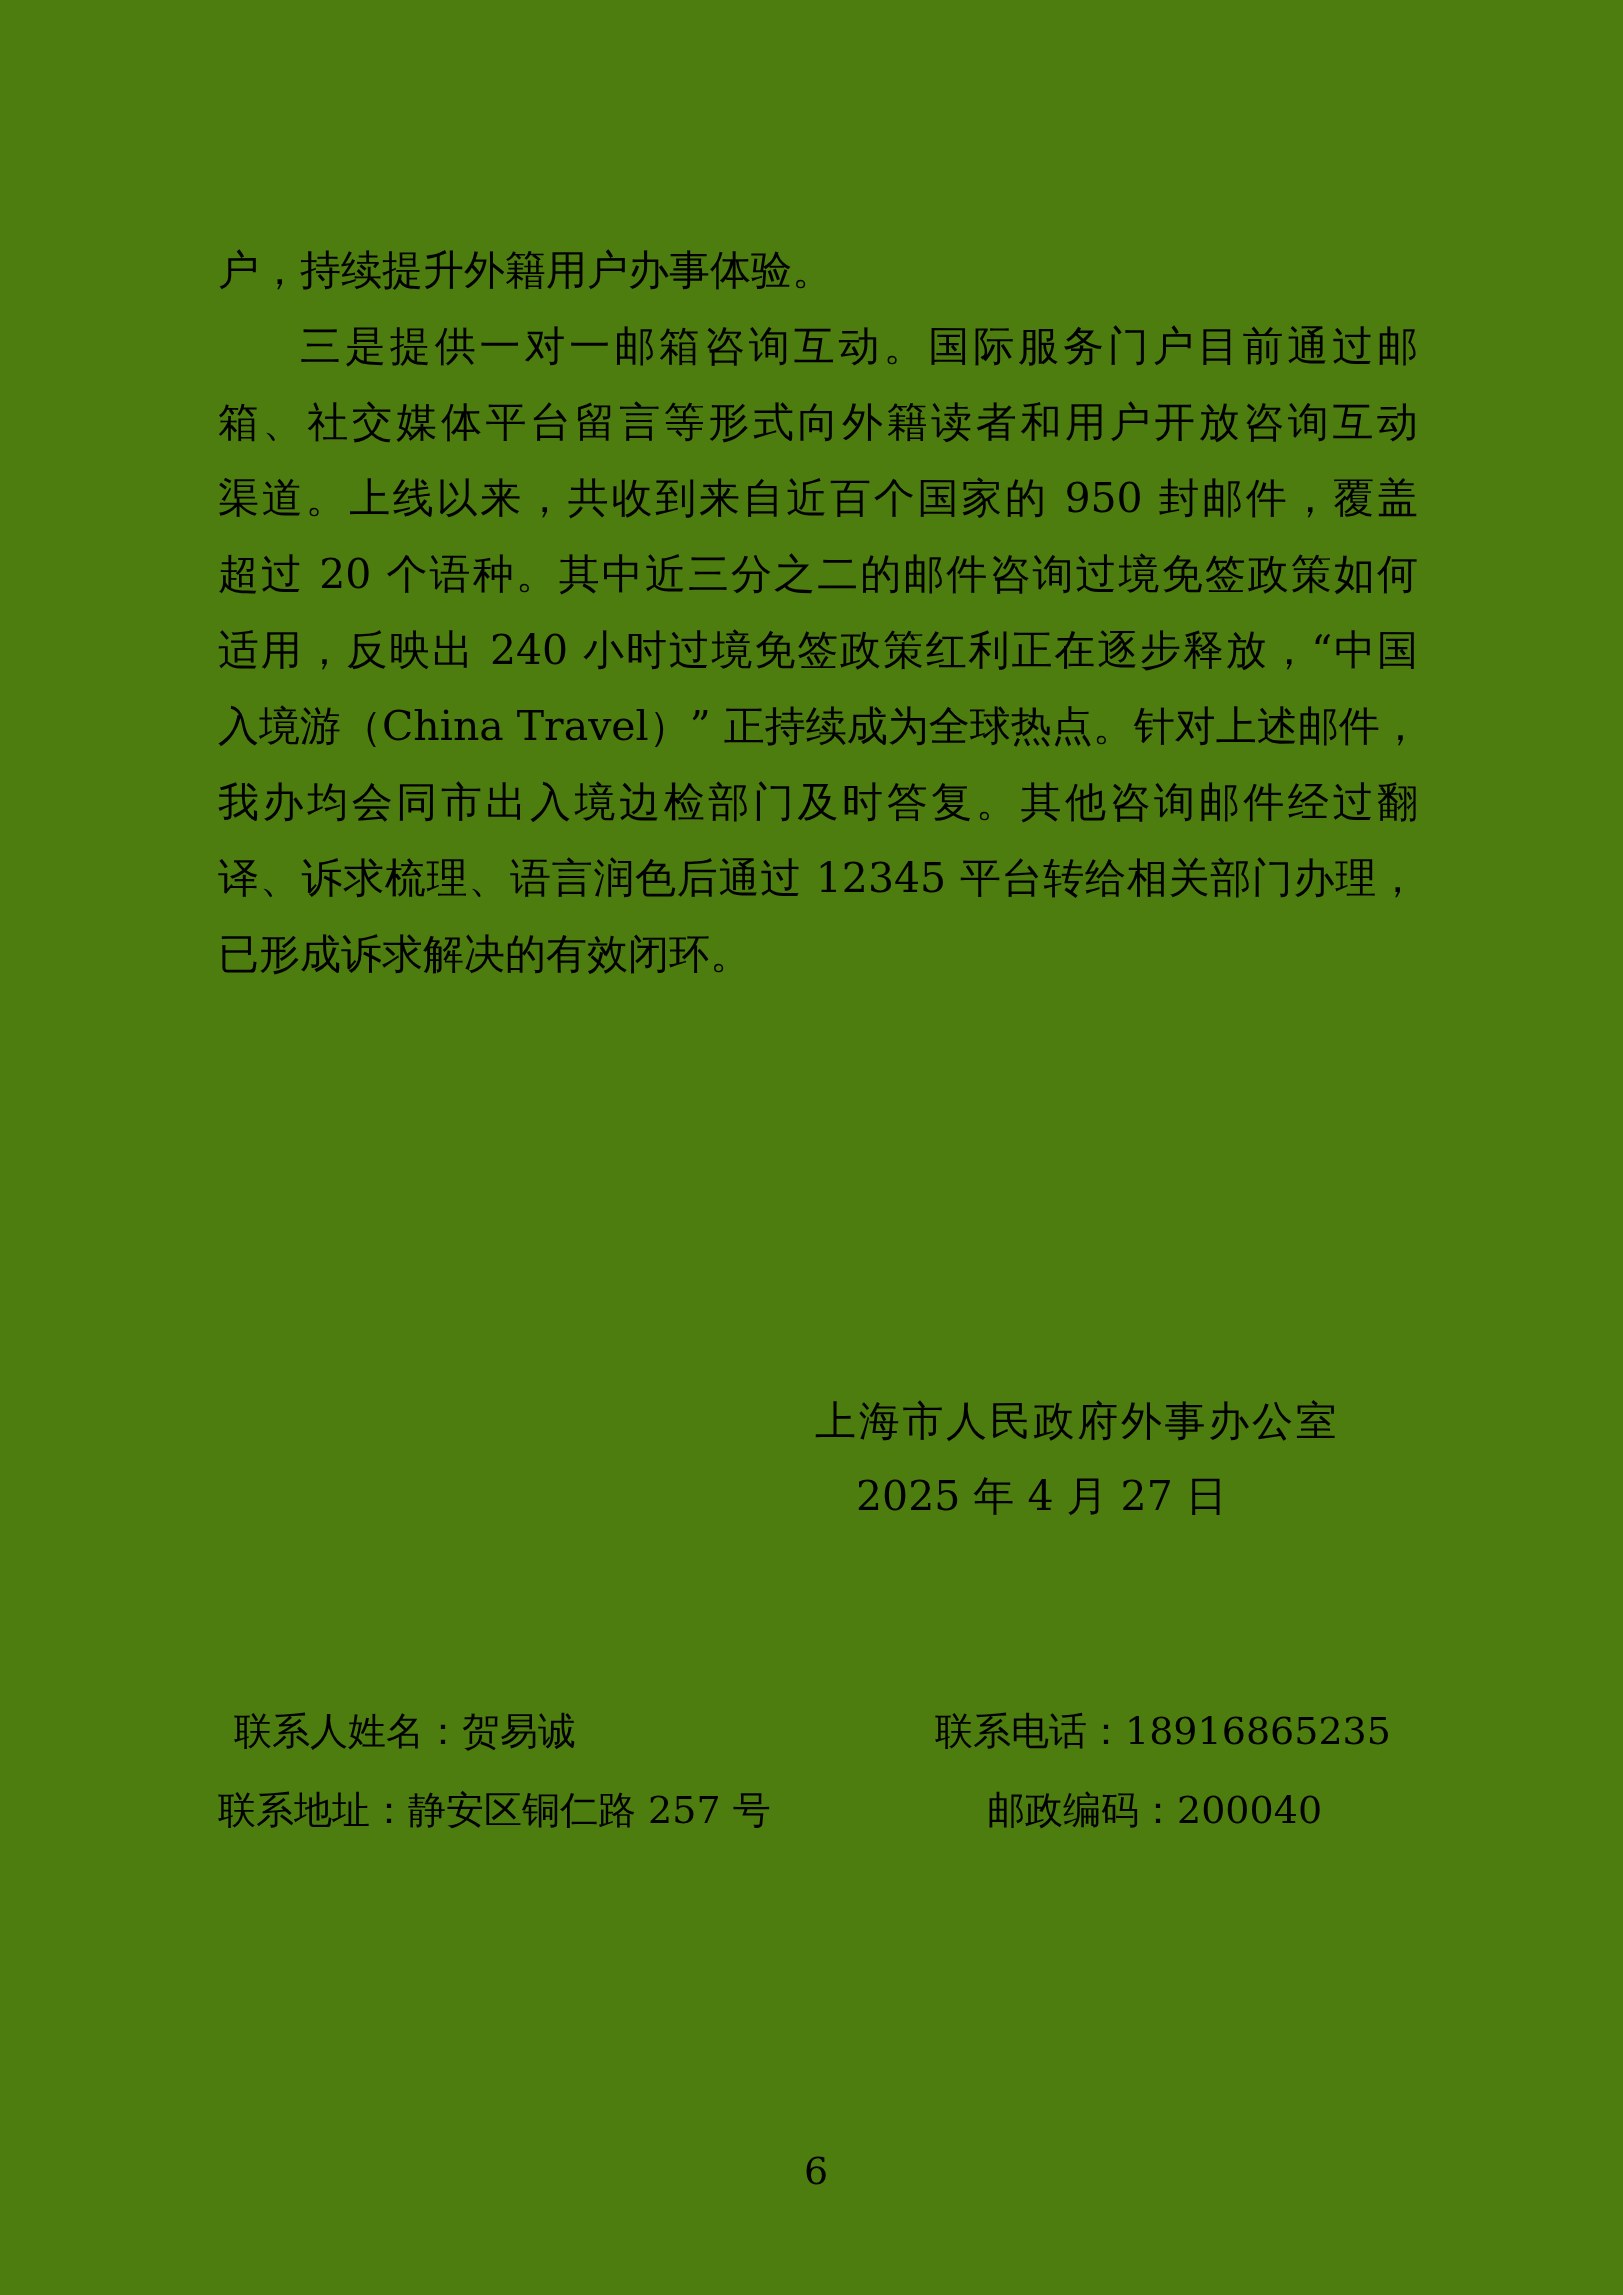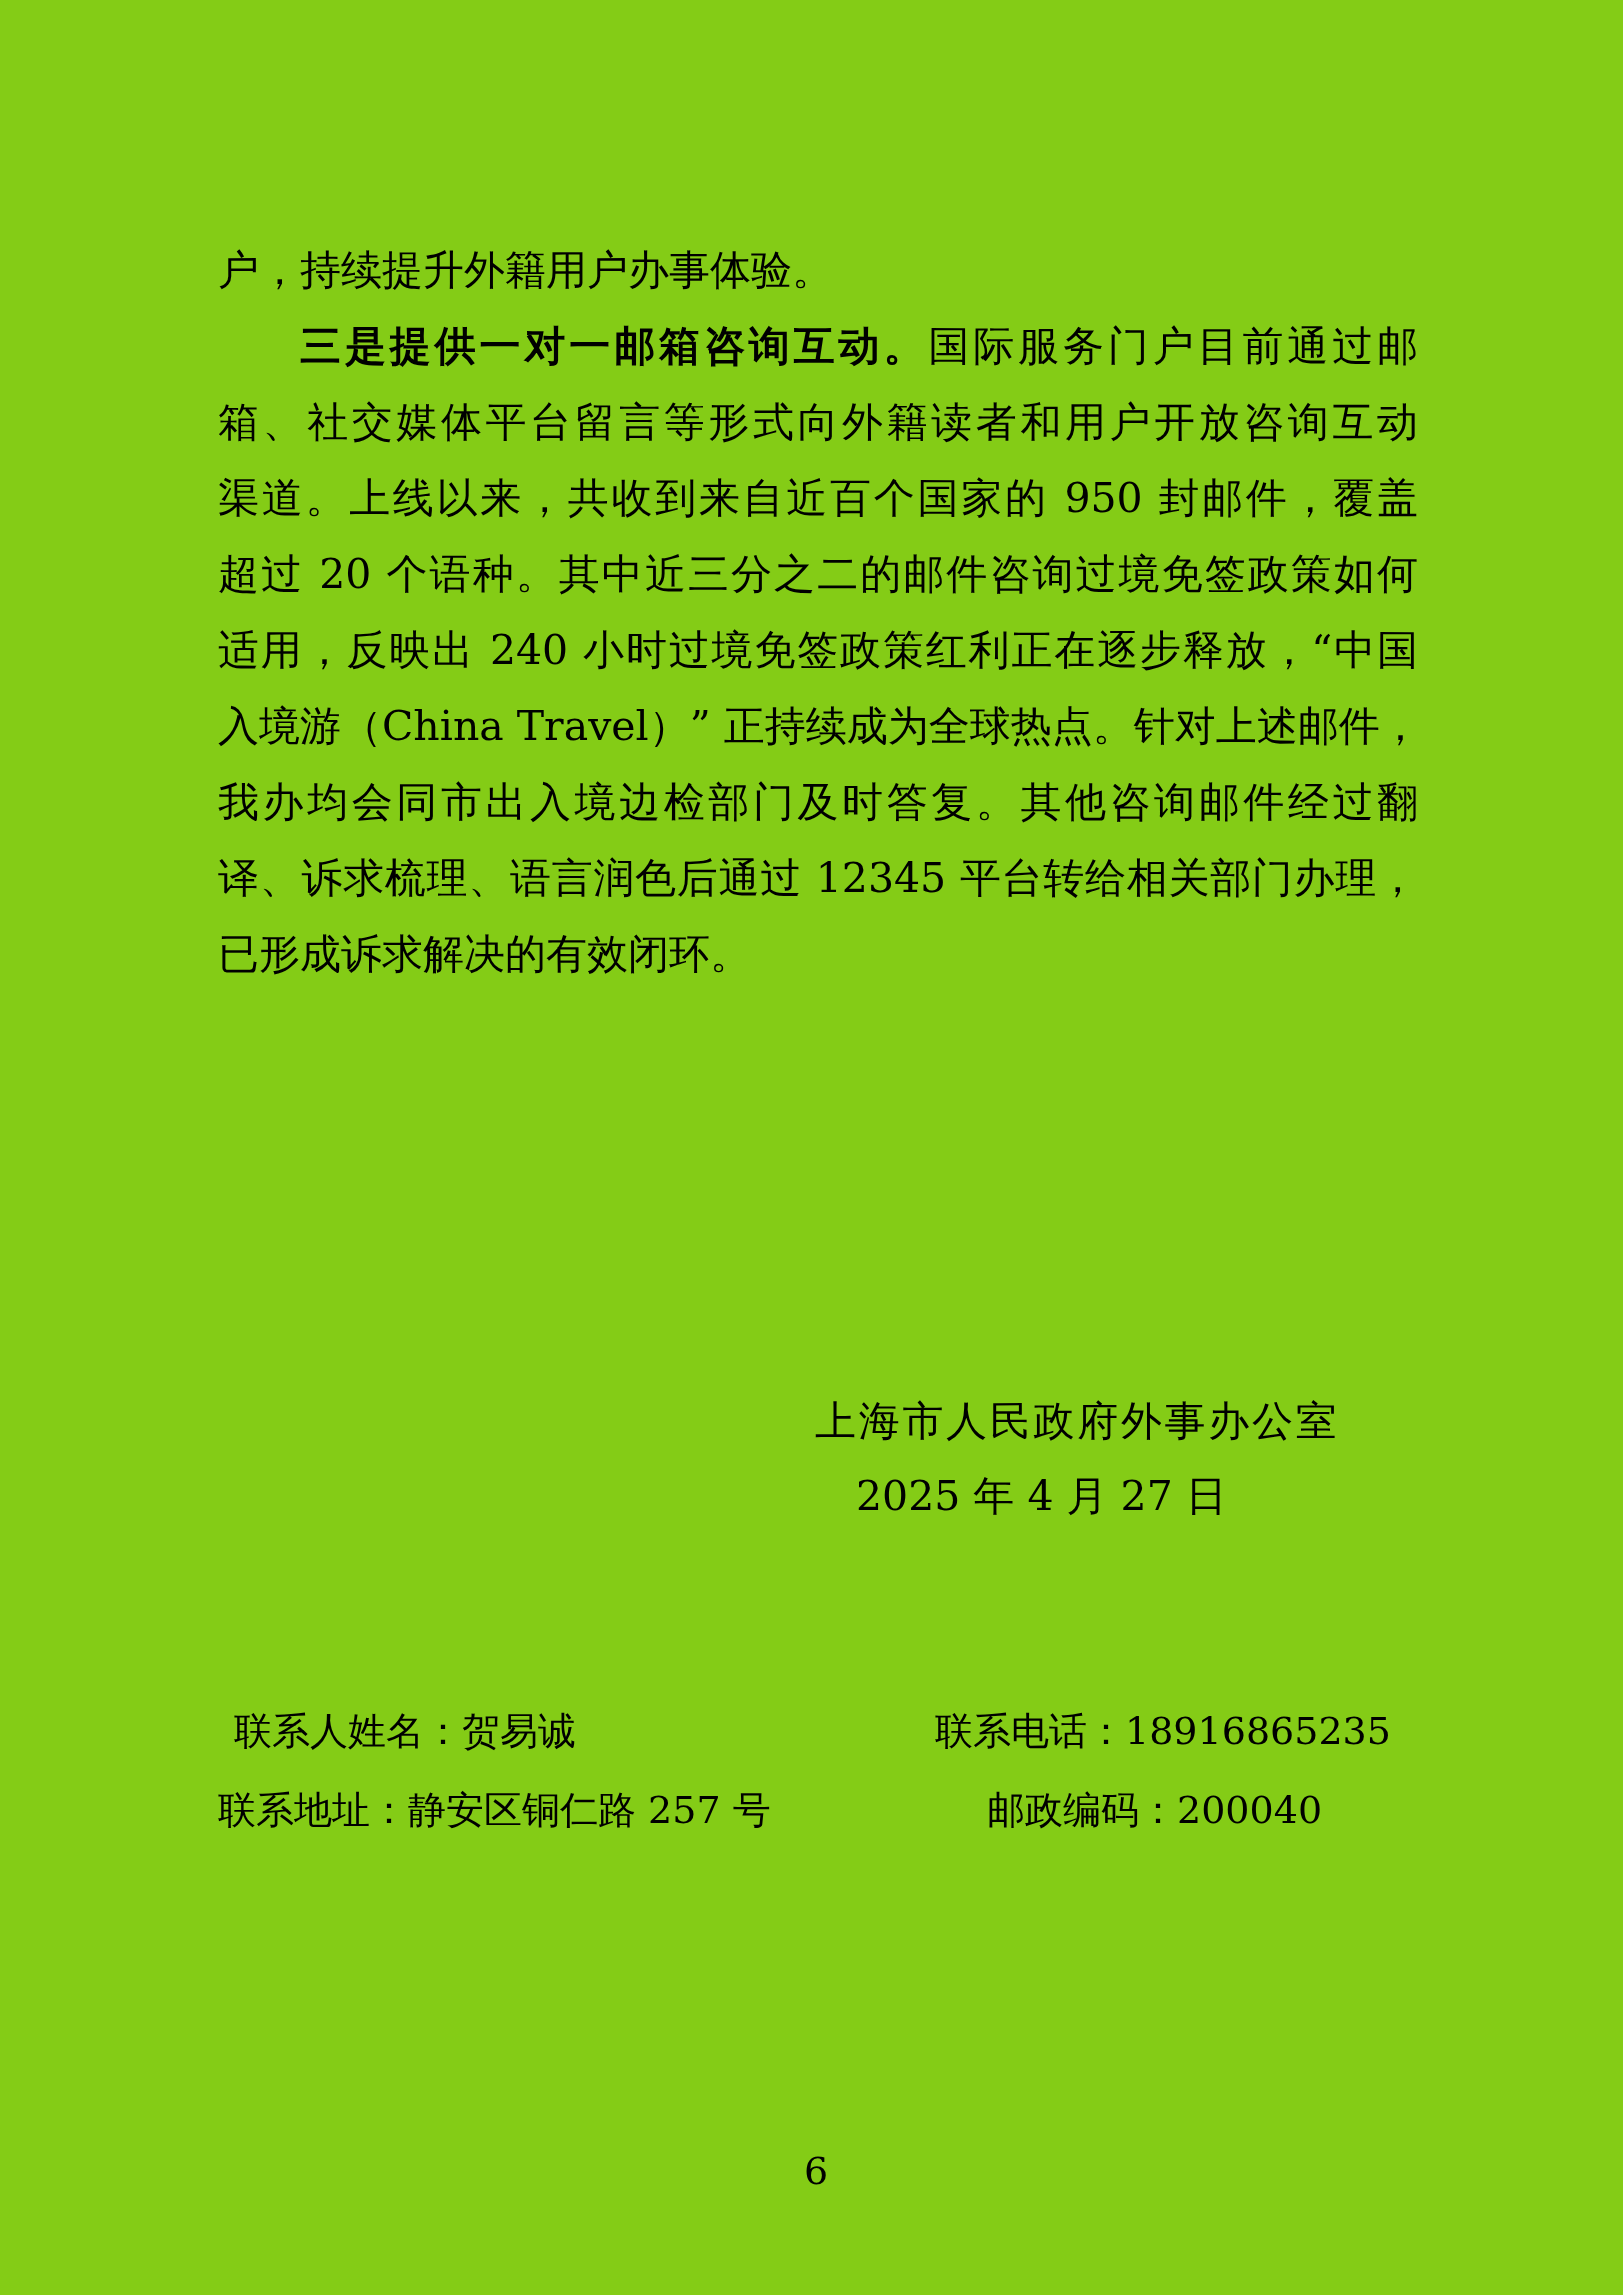--- a/index.html
+++ b/index.html
@@ -1,24 +1,24 @@
 <!DOCTYPE html>
 <html style="font-size:11px"><head>
 <meta charset="utf-8">
 <style>
   html, body { margin:0; padding:0; background:#ffffff; }
   body { width:1623px; height:2295px; position:relative; overflow:hidden;
          font-family:"DejaVu Serif","Liberation Serif",serif; color:#000; }
-  .page { position:absolute; left:0; top:0; width:1623px; height:2295px; background:#84cc16; }
+  .page { position:absolute; left:0; top:0; width:1623px; height:2295px; background:#4d7c0f; }
   .body-text { position:absolute; left:218px; top:232px; width:1200px;
                font-size:41px; line-height:76px; text-align:justify; text-justify:inter-character; }
   .line { display:block; height:76px; white-space:nowrap; overflow:visible; text-align-last:justify; text-align:justify; }
   .line.last { text-align-last:left; }
   .indent { padding-left:82px; }
-  .bold { font-weight:bold; }
+  .bold { font-weight:normal; }
   .sig-org { position:absolute; left:770px; top:1391px; font-size:41px; line-height:61px; letter-spacing:2.7px;margin-left:45px; }
   .sig-date { position:absolute; left:856px; top:1466px; font-size:41px; line-height:61px; }
   .contact { position:absolute; font-size:38px; line-height:55px; white-space:nowrap; }
   .c1 { left:218px; top:1704px;margin-left:16px; }
   .c2 { left:935px; top:1704px; }
   .c3 { left:218px; top:1783px; }
   .c4 { left:969px; top:1783px;margin-left:18px; }
   .page-num { position:absolute; left:804px; top:2144px; font-size:38px; line-height:55px; }
 </style>
 </head>

